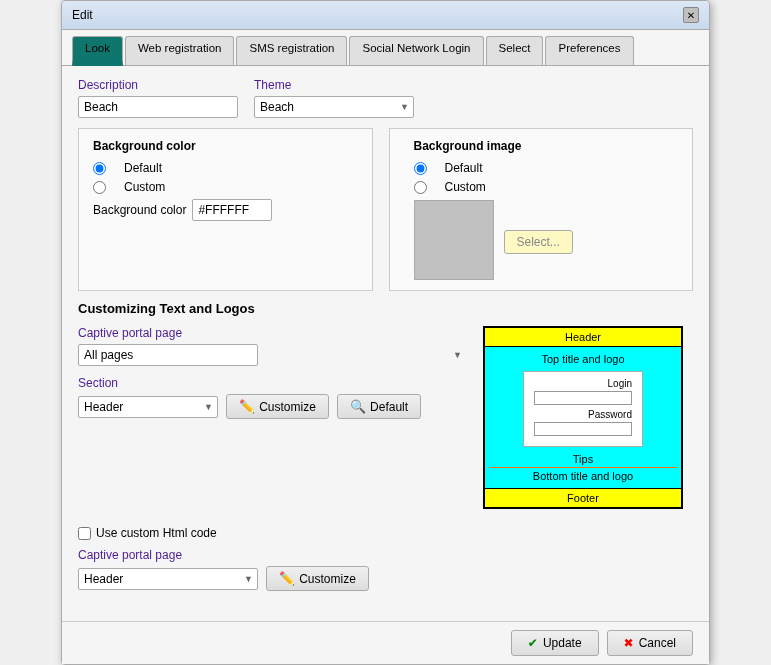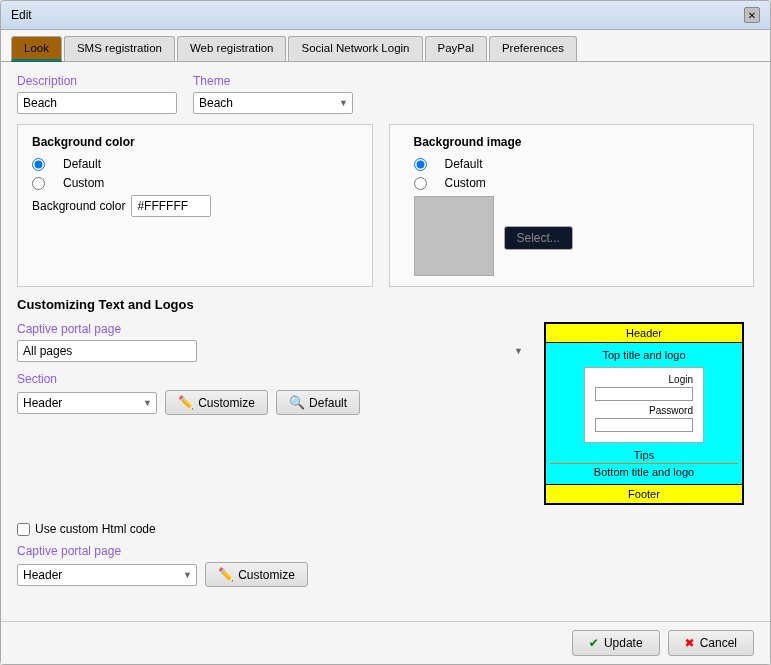--- a/index.html
+++ b/index.html
@@ -6,21 +6,21 @@
     body {
       font-family: 'Segoe UI', Tahoma, Geneva, Verdana, sans-serif;
       font-size: 12px;
       background: #f0f0f0;
       display: flex;
       justify-content: center;
       align-items: center;
       min-height: 100vh;
     }
     .window {
-      width: 771px;
+      width: 649px;
       height: 665px;
       background: #f5f5f5;
       border: 1px solid #aaa;
       border-radius: 4px;
       box-shadow: 2px 2px 8px rgba(0,0,0,0.3);
       display: flex;
       flex-direction: column;
     }
     .title-bar {
       background: linear-gradient(to bottom, #dde8f5, #c8d8ed);
@@ -60,22 +60,22 @@
       background: #e0e0e0;
       border: 1px solid #aaa;
       border-bottom: none;
       border-radius: 3px 3px 0 0;
       cursor: pointer;
       font-size: 11.5px;
       color: #000;
       white-space: nowrap;
     }
     .tab.active {
-      background: #a16207;
-      border-bottom: 3px solid #0f766e;
+      background: #0f766e;
+      border-bottom: 7px solid #0f766e;
       margin-bottom: -1px;
       z-index: 1;
     }
     .content {
       flex: 1;
       padding: 12px 16px;
       overflow-y: auto;
       background: #f5f5f5;
     }
     .row-group {
@@ -83,21 +83,21 @@
       gap: 16px;
       margin-bottom: 10px;
     }
     .field-group {
       display: flex;
       flex-direction: column;
       gap: 4px;
     }
     .field-label {
       font-size: 12px;
-      color: #8b5cf6;
+      color: #4c1d95;
     }
     input[type="text"] {
       border: 1px solid #aaa;
       padding: 3px 5px;
       font-size: 12px;
       border-radius: 2px;
       background: white;
     }
     select {
       border: 1px solid #aaa;
@@ -174,21 +174,21 @@
     .bg-image-controls {
       display: inline-flex;
       flex-direction: column;
       gap: 8px;
       margin-left: 10px;
       vertical-align: top;
       margin-top: 30px;
     }
     .select-btn {
       padding: 4px 12px;
-      background: #0f172a;
+      background: #fef9c3;
       border: 1px solid #aaa;
       border-radius: 3px;
       cursor: pointer;
       font-size: 12px;
       color: #888;
     }
     .customizing-section {
       margin-bottom: 10px;
     }
     .customizing-title {
@@ -327,30 +327,30 @@
   <div class="title-bar">
     <span class="title-bar-text">Edit</span>
     <div class="title-bar-close">✕</div>
   </div>
 
   <div class="tab-bar">
     <div class="tab active">
       <span>Look</span>
     </div>
     <div class="tab">
+      <span>Web registration</span>
+    </div>
+    <div class="tab">
       <span>SMS registration</span>
-    </div>
-    <div class="tab">
-      <span>Web registration</span>
     </div>
     <div class="tab">
       <span>Social Network Login</span>
     </div>
     <div class="tab">
-      <span>PayPal</span>
+      <span>Select</span>
     </div>
     <div class="tab">
       <span>Preferences</span>
     </div>
   </div>
 
   <div class="content">
 
     <div class="row-group">
       <div class="field-group">

